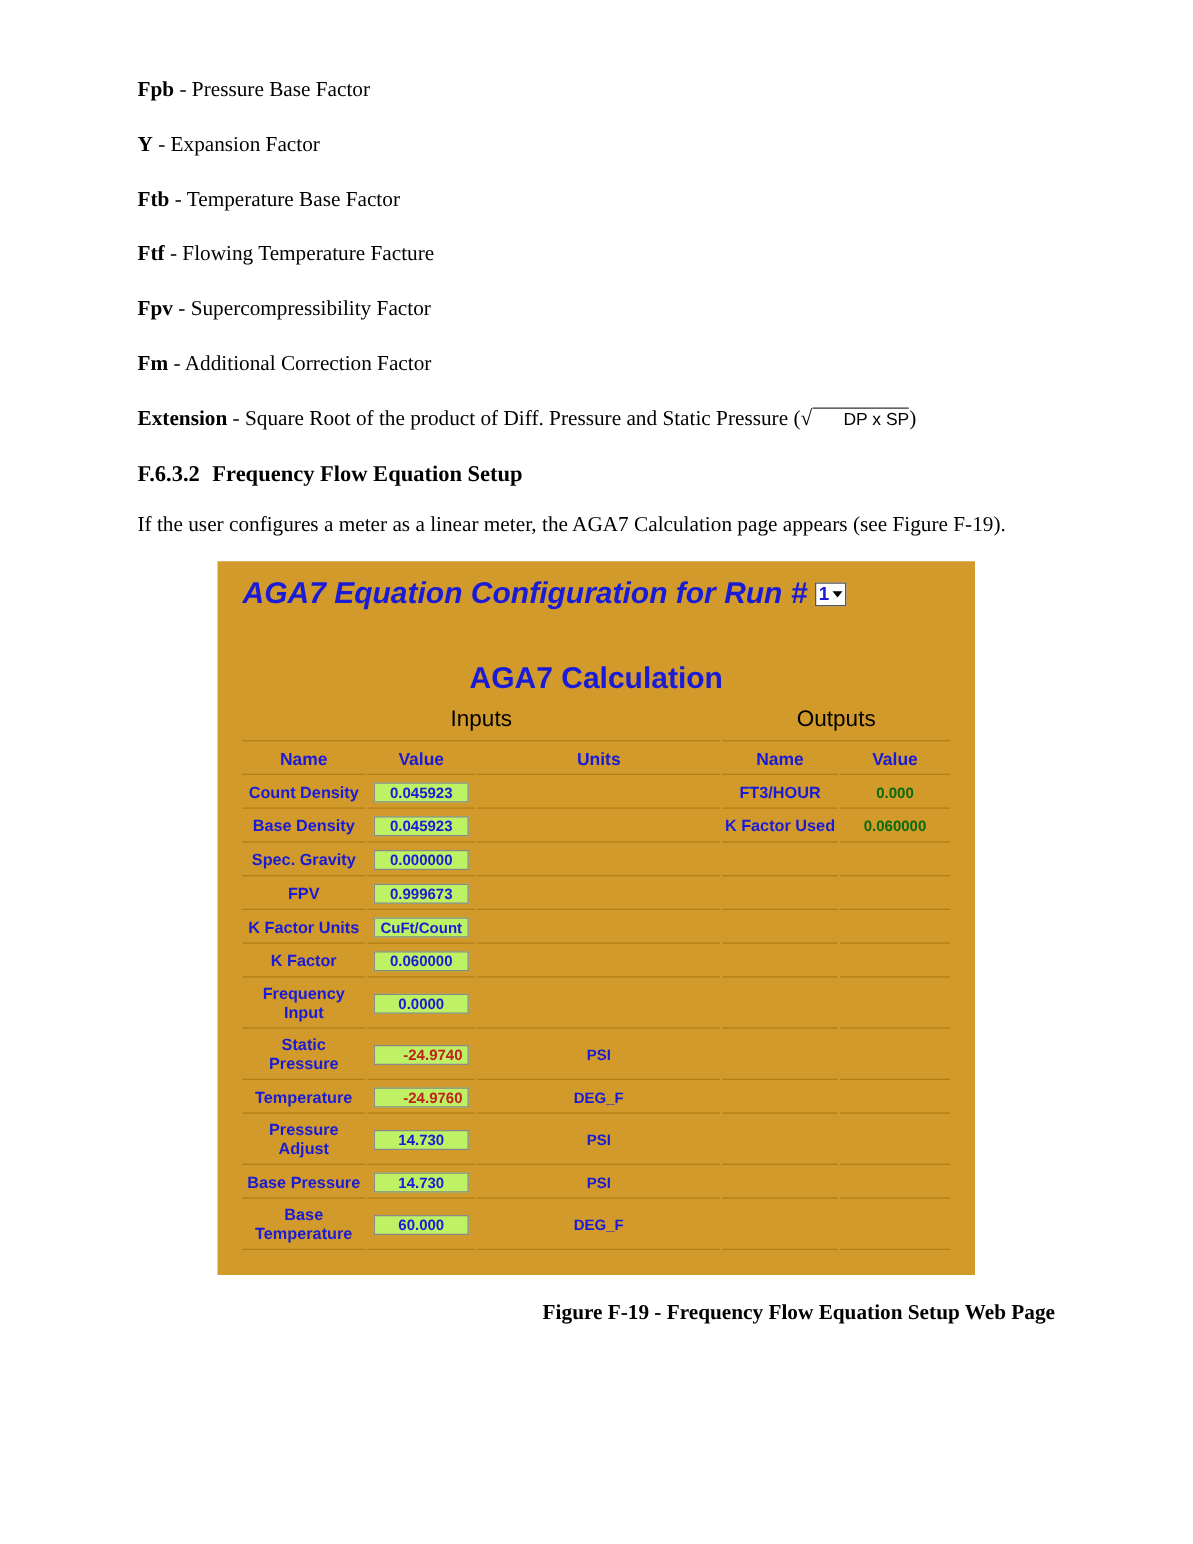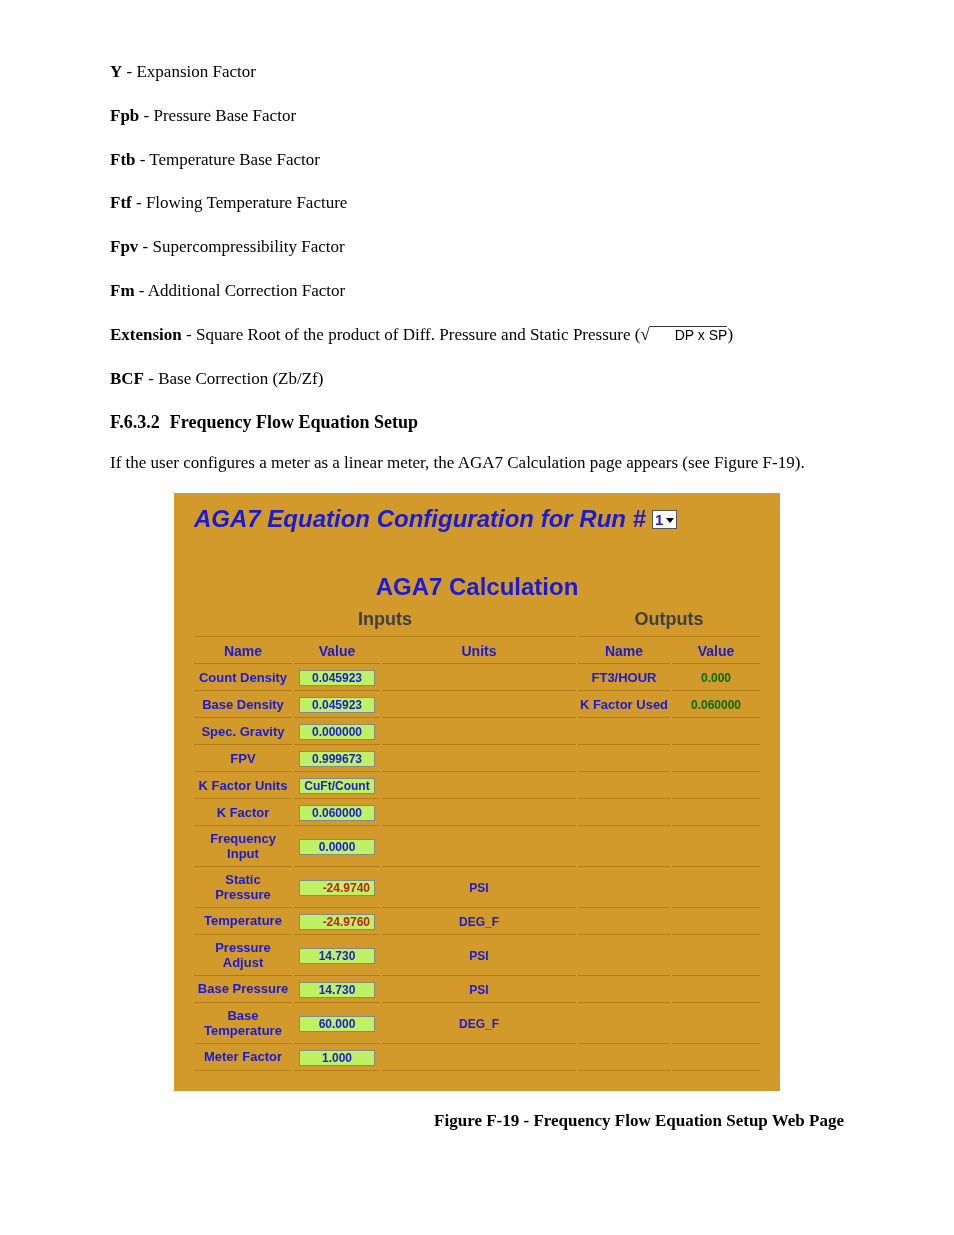--- a/index.html
+++ b/index.html
@@ -81,22 +81,22 @@
   }
   .hdr-main {
     font-size: 24px;
     font-weight: bold;
     color: #1a1bd6;
     font-family: Arial, Helvetica, sans-serif;
     padding: 4px 0;
   }
   .hdr-section {
     font-size: 18px;
-    font-weight: bold;
-    color: #404040;
+    font-weight: normal;
+    color: #000000;
     padding: 2px 0 6px 0;
     border-bottom: 1px solid #b07f16;
   }
   .col-hdr {
     font-weight: bold;
     color: #1a1bd6;
     font-size: 14px;
     padding: 4px 0;
     border-bottom: 1px solid #b07f16;
   }
@@ -146,31 +146,30 @@
   .figure-caption {
     font-weight: bold;
     text-align: right;
     margin: 20px 0 26px 0;
   }
 </style>
 </head>
 <body>
 
 <div class="def-list">
+  <p><span class="sym">Fpb</span> - <span>Pressure Base Factor</span></p>
   <p><span class="sym">Y</span> - <span>Expansion Factor</span></p>
-  <p><span class="sym">Fpb</span> - <span>Pressure Base Factor</span></p>
   <p><span class="sym">Ftb</span> - <span>Temperature Base Factor</span></p>
   <p><span class="sym">Ftf</span> - <span>Flowing Temperature Facture</span></p>
   <p><span class="sym">Fpv</span> - <span>Supercompressibility Factor</span></p>
   <p><span class="sym">Fm</span> - <span>Additional Correction Factor</span></p>
 
   <p class="ext-line">
     <span class="sym">Extension</span> - <span>Square Root of the product of Diff. Pressure and Static Pressure (</span>√<span class="sqrt-box">DP x SP</span><span>)</span>
   </p>
-  <p><span class="sym">BCF</span> - <span>Base Correction (Zb/Zf)</span></p>
 </div>
 
 <div class="section-heading">
   <span class="section-num">F.6.3.2</span><span>Frequency Flow Equation Setup</span>
 </div>
 
 <p class="body-para">If the user configures a meter as a linear meter, the AGA7 Calculation page appears (see Figure F-19).</p>
 
 <div class="figure-wrap">
   <div class="aga7">
@@ -274,25 +273,18 @@
             <td class="empty-cell"></td>
             <td class="empty-cell"></td>
           </tr>
           <tr>
             <td class="row-label">Base Temperature</td>
             <td class="td-val"><span class="cell-input">60.000</span></td>
             <td class="cell-units">DEG_F</td>
             <td class="empty-cell"></td>
             <td class="empty-cell"></td>
           </tr>
-          <tr>
-            <td class="row-label">Meter Factor</td>
-            <td class="td-val"><span class="cell-input">1.000</span></td>
-            <td class="cell-units"></td>
-            <td class="empty-cell"></td>
-            <td class="empty-cell"></td>
-          </tr>
         </tbody>
     </table>
   </div>
 </div>
 
 <p class="figure-caption">Figure F-19 - Frequency Flow Equation Setup Web Page</p>
 
 </body></html>

